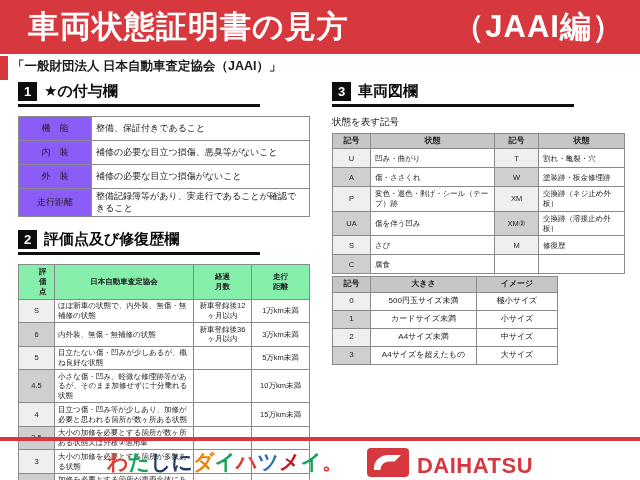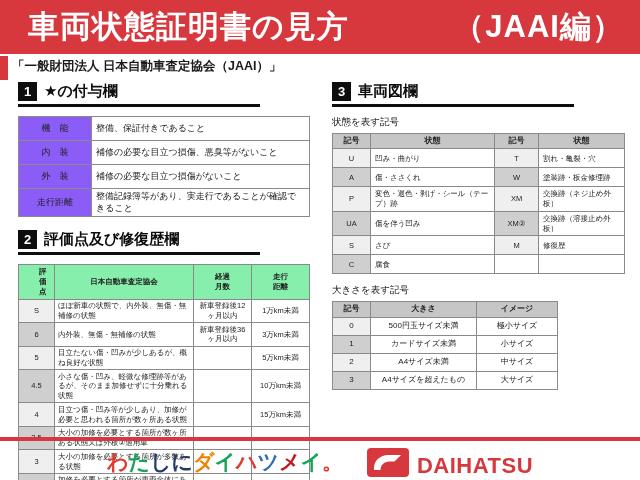--- a/index.html
+++ b/index.html
@@ -230,21 +230,20 @@
           <td>修復歴</td>
         </tr>
         <tr>
           <td class="sym shade-b">C</td>
           <td>腐食</td>
           <td class="sym "></td>
           <td></td>
         </tr>
       </tbody>
   </table>
-  <div class="sub-label" style="margin-top:10px;">大きさを表す記号</div>
   <table class="t4">
     <colgroup>
         <col style="width:38px">
         <col style="width:106px">
         <col>
       </colgroup>
     <thead>
         <tr id="t4-head">
           <th>記号</th>
           <th>大きさ</th>

